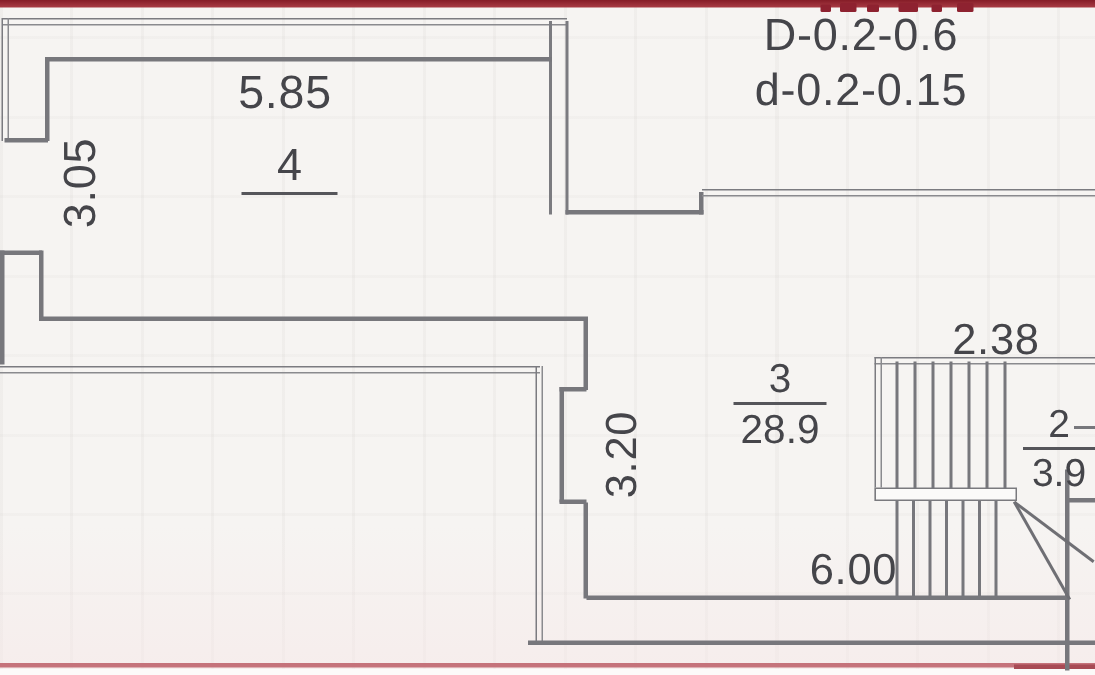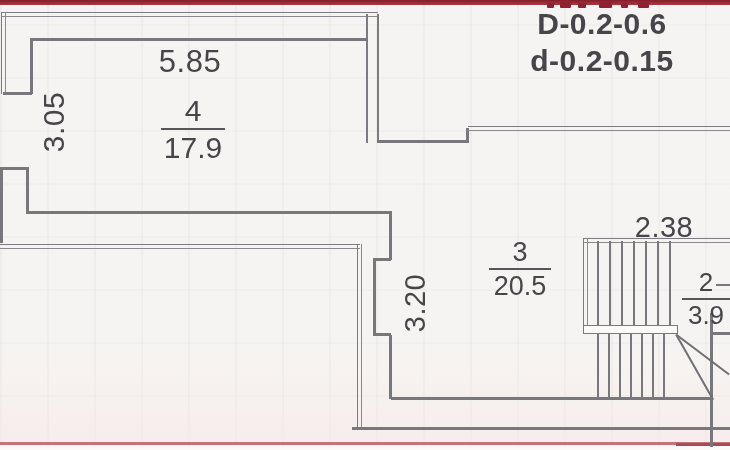--- a/index.html
+++ b/index.html
@@ -87,35 +87,35 @@
   <div class="abs tread" style="left:641px;top:334px;height:64px;"></div>
   <div class="abs tread" style="left:652px;top:334px;height:64px;"></div>
   <div class="abs tread" style="left:663px;top:334px;height:64px;"></div>
   <div class="abs diag" style="left:677px;top:334px;width:66px;transform:rotate(37deg);"></div>
   <div class="abs diag" style="left:677px;top:334px;width:75px;transform:rotate(60.4deg);"></div>
 
   <div class="abs dim" style="left:140px;top:44px;width:100px;font-size:31px;">5.85</div>
   <div class="abs dim dim-v" style="left:14px;top:105px;width:80px;height:34px;font-size:30px;">3.05</div>
   <div class="abs dim dim-v" style="left:376px;top:286px;width:80px;height:34px;font-size:29px;">3.20</div>
   <div class="abs dim" style="left:624px;top:211px;width:80px;">2.38</div>
+  <div class="abs dim" style="left:529px;top:364px;width:80px;">6.00</div>
 
-  <div class="abs" style="left:517px;top:5px;width:170px;font-weight:bold;">
+  <div class="abs" style="left:489px;top:5px;width:170px;">
     <div class="legend">D-0.2-0.6</div>
     <div class="legend">d-0.2-0.15</div>
   </div>
 
   <div class="abs frac" style="left:161px;top:95px;width:64px;font-size:30px;">
     <div>4</div>
     <div class="bar"></div>
-    <div>17.9</div>
   </div>
   <div class="abs frac" style="left:489px;top:238px;width:62px;font-size:27px;">
     <div>3</div>
     <div class="bar"></div>
-    <div>20.5</div>
+    <div>28.9</div>
   </div>
   <div class="abs frac" style="left:682px;top:269px;width:48px;font-size:26px;">
     <div>2</div>
     <div class="bar"></div>
     <div>3.9</div>
   </div>
   <div class="abs ws" style="left:716px;top:284px;width:14px;height:2px;"></div>
 
 </div>
 

